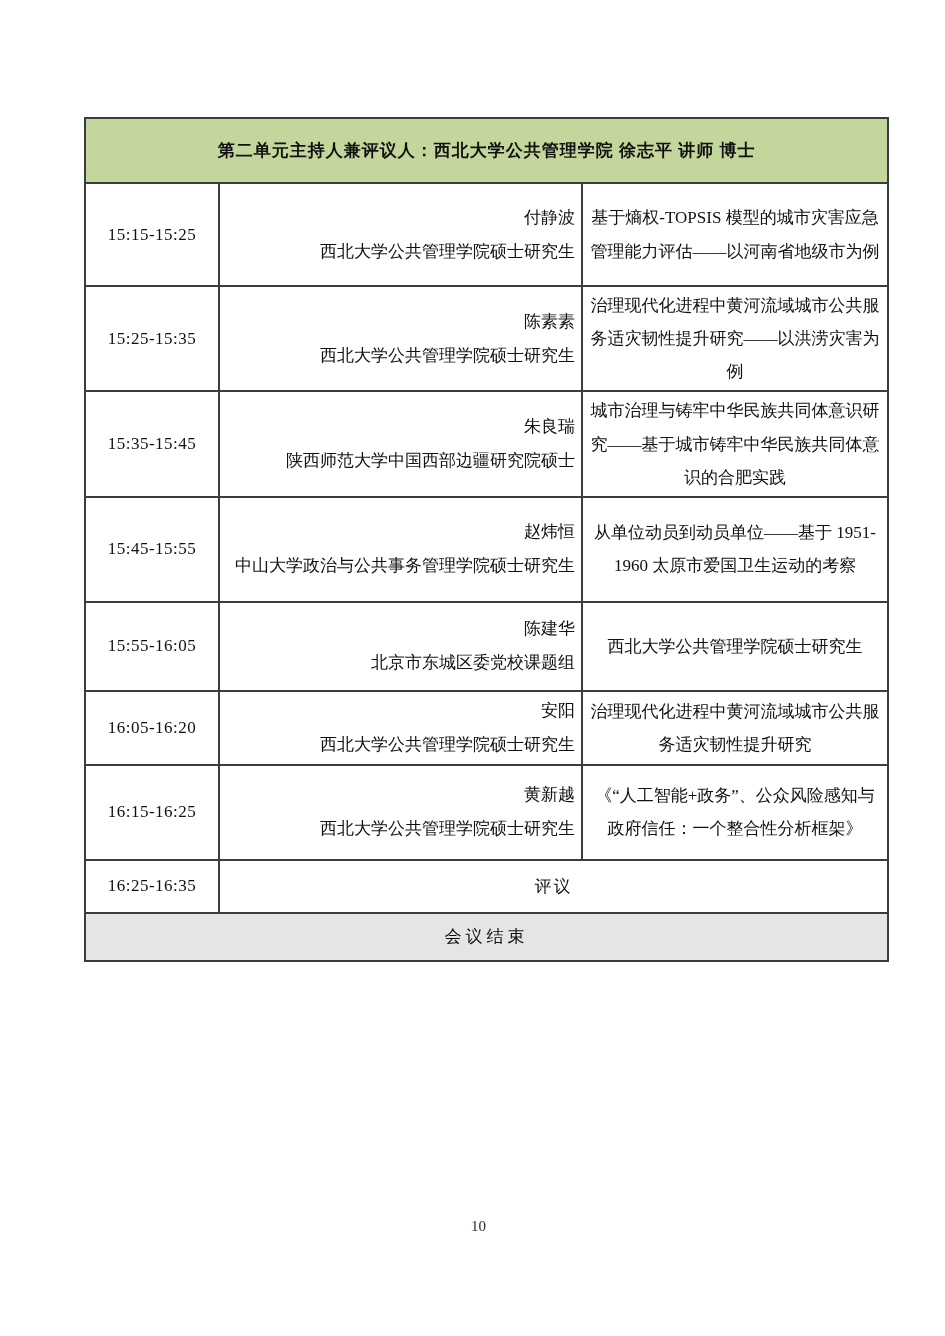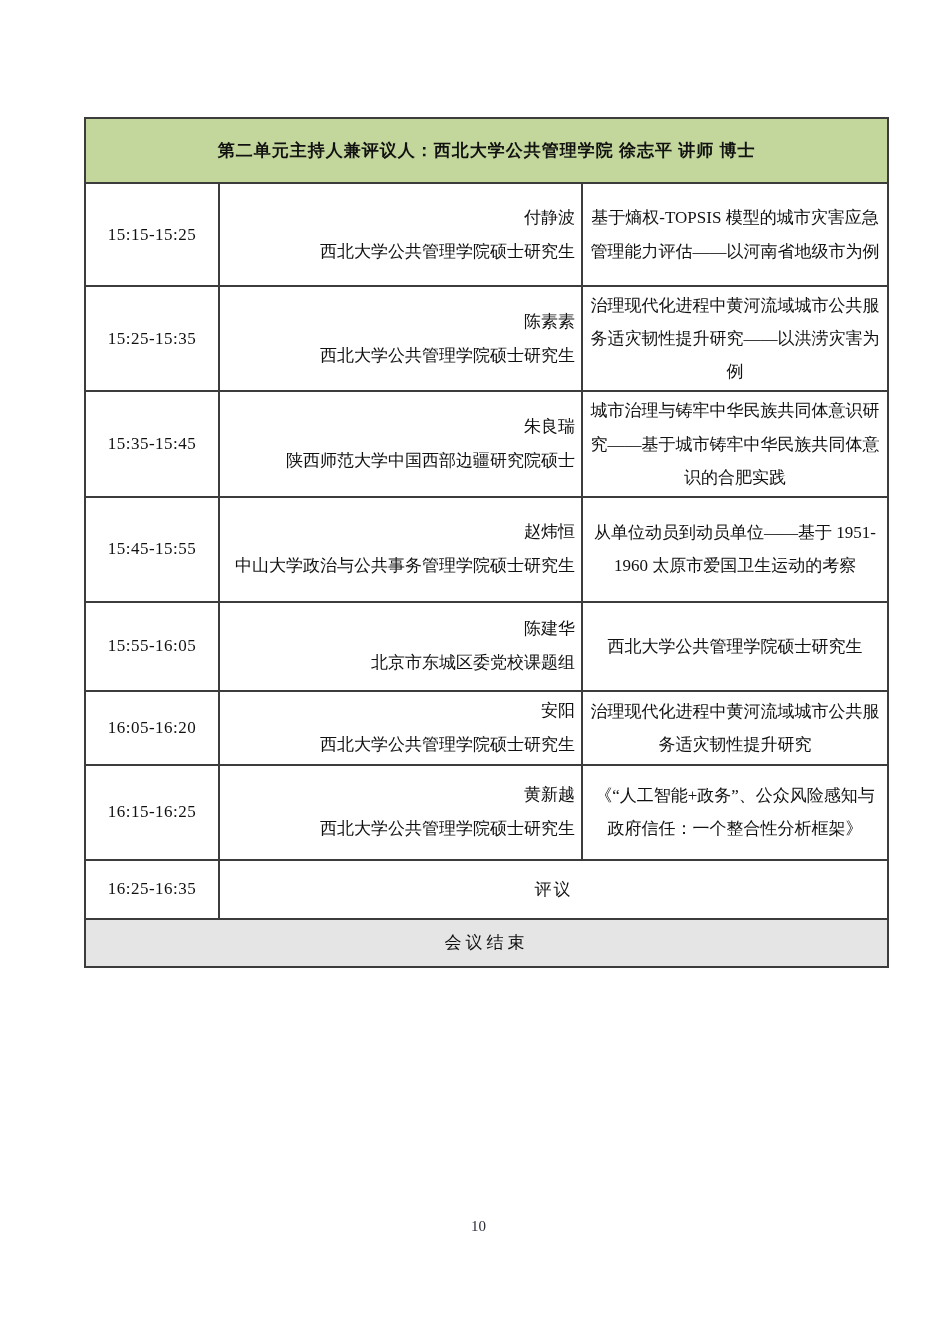--- a/index.html
+++ b/index.html
@@ -147,21 +147,21 @@
 
     <tr style="height:95px">
       <td class="time-cell">16:15-16:25</td>
       <td class="speaker-cell">
         <div>黄新越</div>
         <div>西北大学公共管理学院硕士研究生</div>
       </td>
       <td class="topic-cell">《“人工智能+政务”、公众风险感知与政府信任：一个整合性分析框架》</td>
     </tr>
 
-    <tr style="height:59px">
+    <tr style="height:53px">
       <td class="time-cell">16:25-16:35</td>
       <td colspan="2" class="review-cell">评议</td>
     </tr>
 
     <tr style="height:48px">
       <td colspan="3" class="footer-cell">会议结束</td>
     </tr>
   </tbody>
 </table>
 

